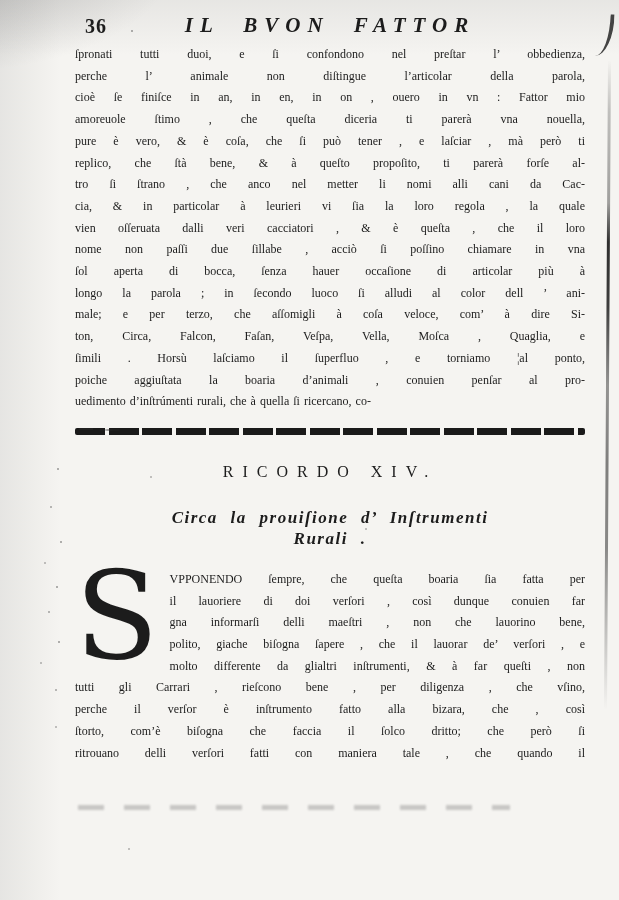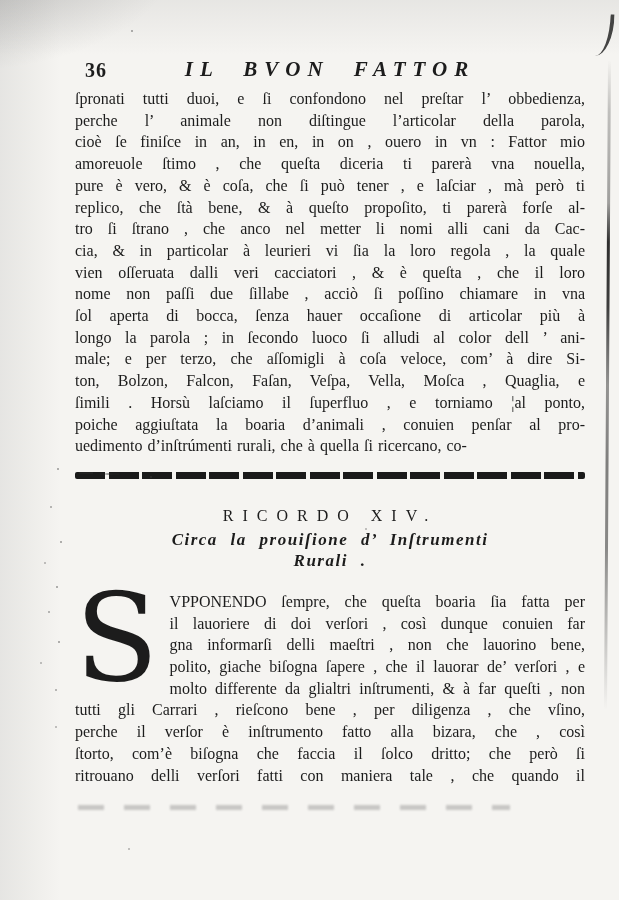--- a/index.html
+++ b/index.html
@@ -12,25 +12,25 @@
       linear-gradient(180deg, rgba(150,150,150,.15), rgba(150,150,150,0) 55px),
       linear-gradient(90deg, rgba(160,160,160,.18), rgba(160,160,160,0) 60px),
       #f5f4f1;
   }
   .page { position:absolute; inset:0; padding:10px 34px 0 75px; box-sizing:border-box; }
 
   .header { position:relative; height:34px; }
   .page-num { position:absolute; left:10px; top:5px; font-size:20px; font-weight:bold; letter-spacing:1px; }
   .running-title {
     text-align:center; font-style:italic; font-weight:bold;
-    font-size:21px; letter-spacing:7px; word-spacing:12px; padding-top:3px;margin-top:44px;
+    font-size:21px; letter-spacing:7px; word-spacing:12px; padding-top:3px;
   }
 
   .para .line {
-    font-size:16px; line-height:21.7px;
+    font-size:12px; line-height:21.7px;
     text-align:justify; text-align-last:justify;
     word-spacing:1px;
   }
   .para1 .line:last-child { text-align-last:left; }
 
   .rule {
     margin:15px 0 0 0; height:7px; border-radius:2px;
     background:repeating-linear-gradient(90deg,
       #1a1a1a 0 30px, rgba(26,26,26,0) 30px 34px,
       #1a1a1a 34px 64px, rgba(26,26,26,0) 64px 67px);
@@ -39,21 +39,21 @@
     content:""; display:block; width:14px; height:2px; margin:4px 0 0 4px;
     background:rgba(40,40,40,.55);
     box-shadow:20px 1px 0 -0.5px rgba(40,40,40,.5), 27px 1px 0 -0.5px rgba(40,40,40,.45);
   }
 
   .heading {
     margin-top:24px; text-align:center;
     font-size:16px; letter-spacing:9px; line-height:26px;
   }
   .subtitle {
-    text-align:center;
+    margin-top:22px; text-align:center;
     font-style:italic; font-weight:bold;
     font-size:17px; letter-spacing:1.5px; word-spacing:7px; line-height:21px;
   }
 
   .para2 { margin-top:20px; }
   .dropcap {
     float:left; font-family:"DejaVu Serif",serif;
     font-size:122px; line-height:88px; height:90px;
     margin:3px 11px 0 0; font-weight:normal;
   }
@@ -109,21 +109,21 @@
       <div class="line">amoreuole ſtimo , che queſta diceria ti parerà vna nouella,</div>
       <div class="line">pure è vero, &amp; è coſa, che ſi può tener , e laſciar , mà però ti</div>
       <div class="line">replico, che ſtà bene, &amp; à queſto propoſito, ti parerà forſe al-</div>
       <div class="line">tro ſi ſtrano , che anco nel metter li nomi alli cani da Cac-</div>
       <div class="line">cia, &amp; in particolar à leurieri vi ſia la loro regola , la quale</div>
       <div class="line">vien oſſeruata dalli veri cacciatori , &amp; è queſta , che il loro</div>
       <div class="line">nome non paſſi due ſillabe , acciò ſi poſſino chiamare in vna</div>
       <div class="line">ſol aperta di bocca, ſenza hauer occaſione di articolar più à</div>
       <div class="line">longo la parola ; in ſecondo luoco ſi alludi al color dell ’ ani-</div>
       <div class="line">male; e per terzo, che aſſomigli à coſa veloce, com’ à dire Si-</div>
-      <div class="line">ton, Bolzon, Falcon, Faſan, Veſpa, Vella, Moſca , Quaglia, e</div>
+      <div class="line">ton, Circa, Falcon, Faſan, Veſpa, Vella, Moſca , Quaglia, e</div>
       <div class="line">ſimili . Horsù laſciamo il ſuperfluo , e torniamo ¦al ponto,</div>
       <div class="line">poiche aggiuſtata la boaria d’animali , conuien penſar al pro-</div>
       <div class="line">uedimento d’inſtrúmenti rurali, che à quella ſi ricercano, co-</div>
     </div>
 
   <div class="rule"></div>
 
   <div class="heading">RICORDO XIV.</div>
 
   <div class="subtitle">

